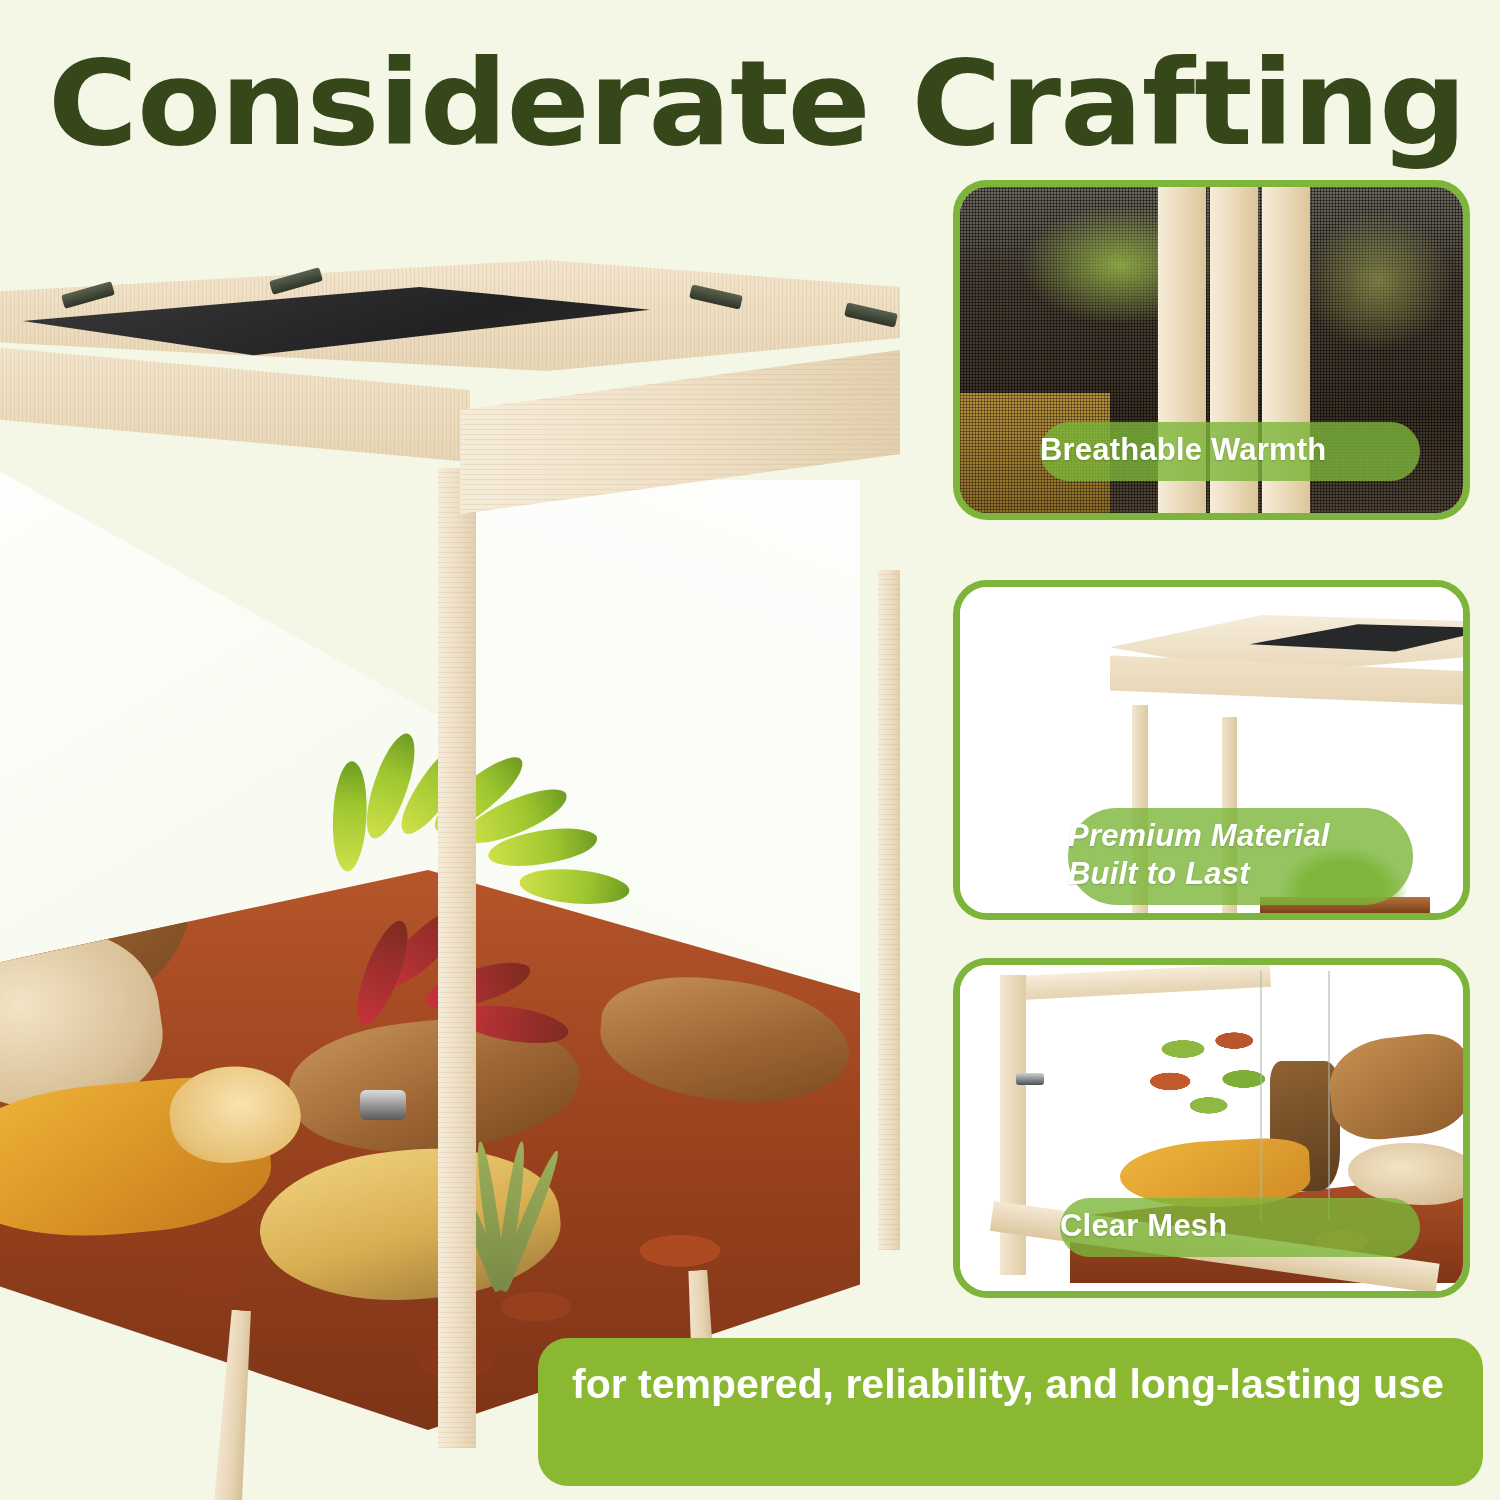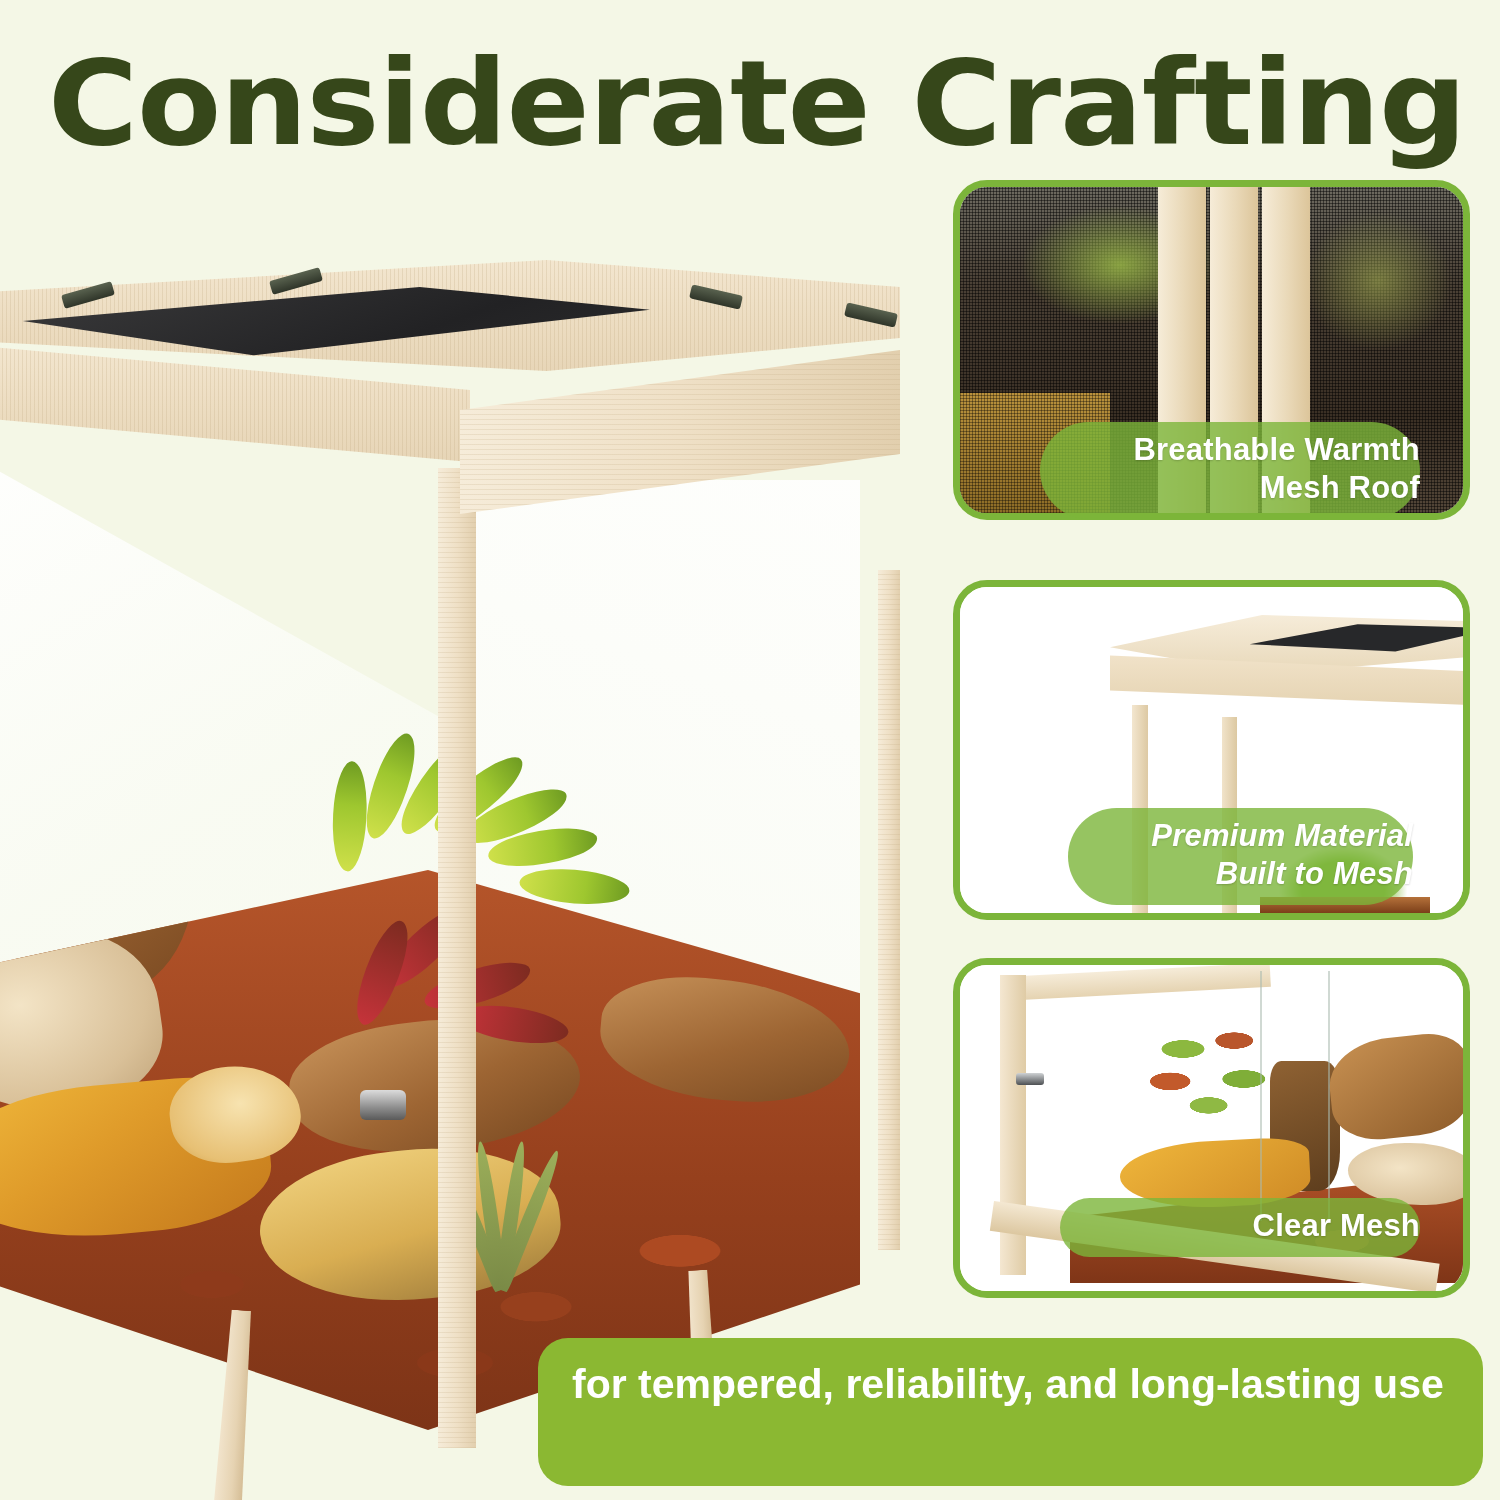--- a/index.html
+++ b/index.html
@@ -339,21 +339,21 @@
   }
   #cv-gl1{ left:300px; }
   #cv-gl2{ left:368px; }
 
   
   .pill{
     position:absolute;
     background:rgba(124,181,58,.80);
     border-radius:999px;
     color:#ffffff;
-    text-align:right;
+    text-align:left;
     font-weight:bold;
     font-size:31px;
     line-height:1.22;
     padding:9px 0 12px 0;
     letter-spacing:.2px;
     text-shadow:0 1px 2px rgba(0,0,0,.18);
   }
   #pill-1{ left:1040px; top:422px; width:380px; }
   #pill-2{ left:1068px; top:808px; width:345px;font-style:italic; }
   #pill-3{ left:1060px; top:1198px; width:360px; }
@@ -437,37 +437,36 @@
     <div class="greenery"></div>
     <div class="greenery2"></div>
     <div class="goldmesh"></div>
     <div class="slat" id="slat-a"></div>
     <div class="slat" id="slat-b"></div>
     <div class="slat" id="slat-c"></div>
   </div>
 </div>
 <div class="pill" id="pill-1">
   <span>Breathable Warmth</span>
-  <span class="l2">Mesh Roof</span>
 </div>
 
 <div class="card" id="card-2">
   <div class="card-photo" id="photo-material">
     <div id="pm-top"></div>
     <div id="pm-mesh"></div>
     <div id="pm-rail"></div>
     <div id="pm-leg1"></div>
     <div id="pm-leg2"></div>
     <div id="pm-plant"></div>
     <div id="pm-soil"></div>
   </div>
 </div>
 <div class="pill" id="pill-2">
   <span>Premium Material</span>
-  <span class="l2">Built to Mesh</span>
+  <span class="l2">Built to Last</span>
 </div>
 
 <div class="card" id="card-3">
   <div class="card-photo" id="photo-clear">
     <div id="cv-rail-top"></div>
     <div id="cv-post"></div>
     <div id="cv-latch"></div>
     <div id="cv-substrate"></div>
     <div id="cv-wood1"></div>
     <div id="cv-wood2"></div>

